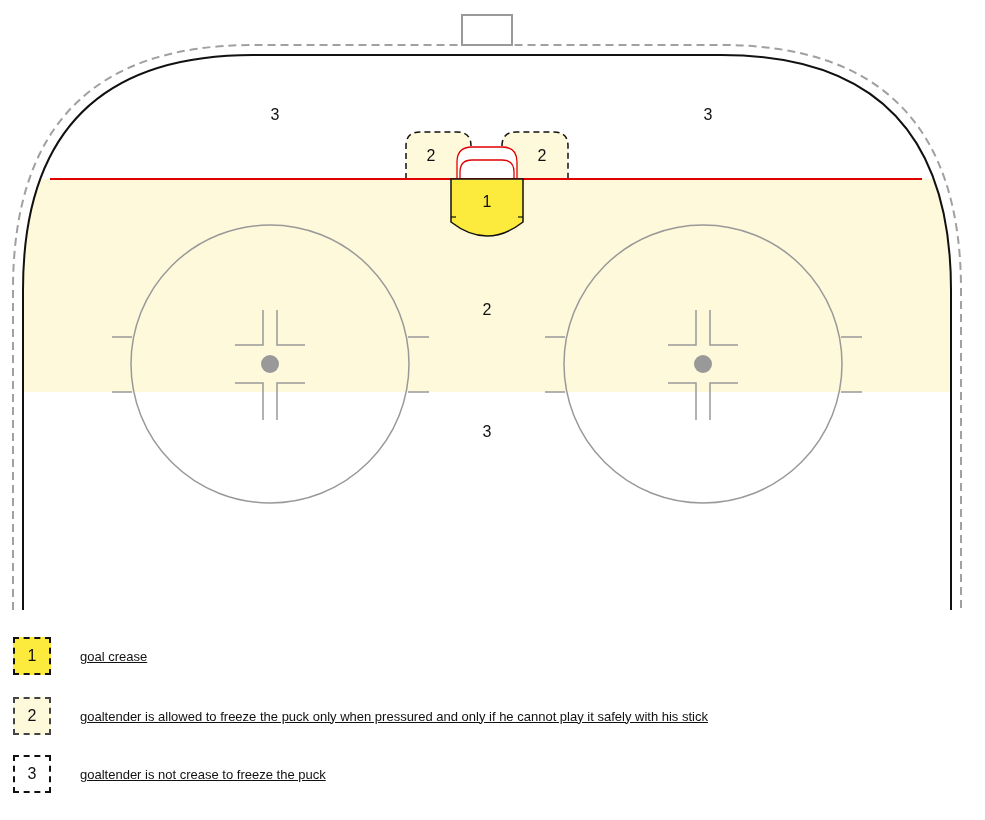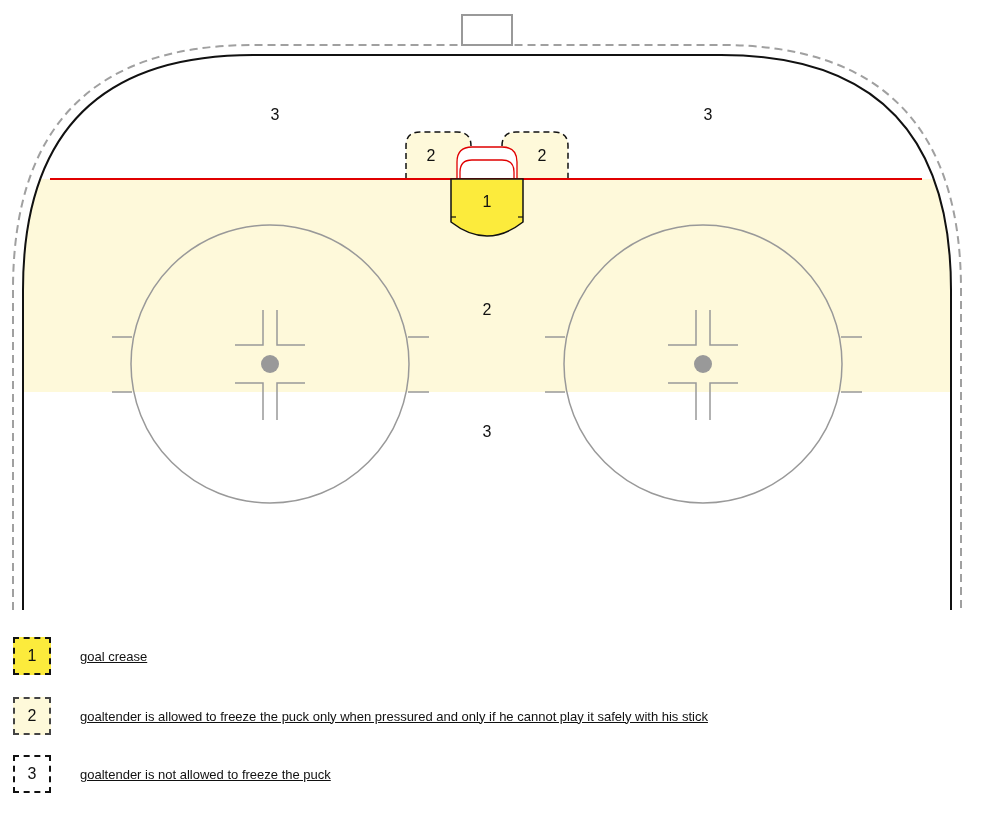--- a/index.html
+++ b/index.html
@@ -90,15 +90,15 @@
   <div class="legend-row" style="top:696px;">
     <div class="legend-swatch" style="background:#FEF9DA; border-color:#444;">
       <span>2</span>
     </div>
     <span class="legend-text">goaltender is allowed to freeze the puck only when pressured and only if he cannot play it safely with his stick</span>
   </div>
   <div class="legend-row" style="top:754px;">
     <div class="legend-swatch" style="background:#FFFFFF;">
       <span>3</span>
     </div>
-    <span class="legend-text">goaltender is not allowed to freeze the puck</span>
+    <span class="legend-text">goaltender is not crease to freeze the puck</span>
   </div>
 </div>
 
 </body></html>

